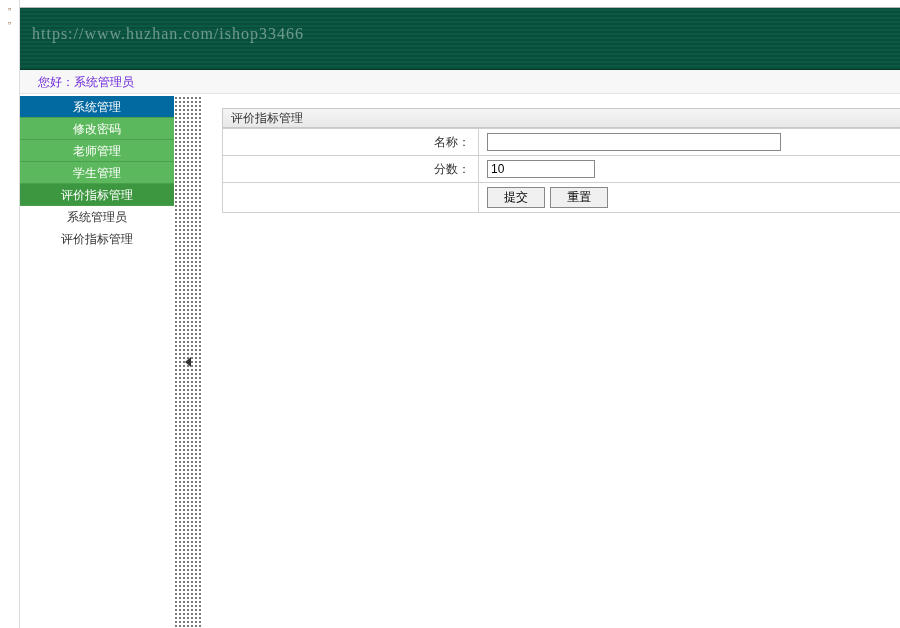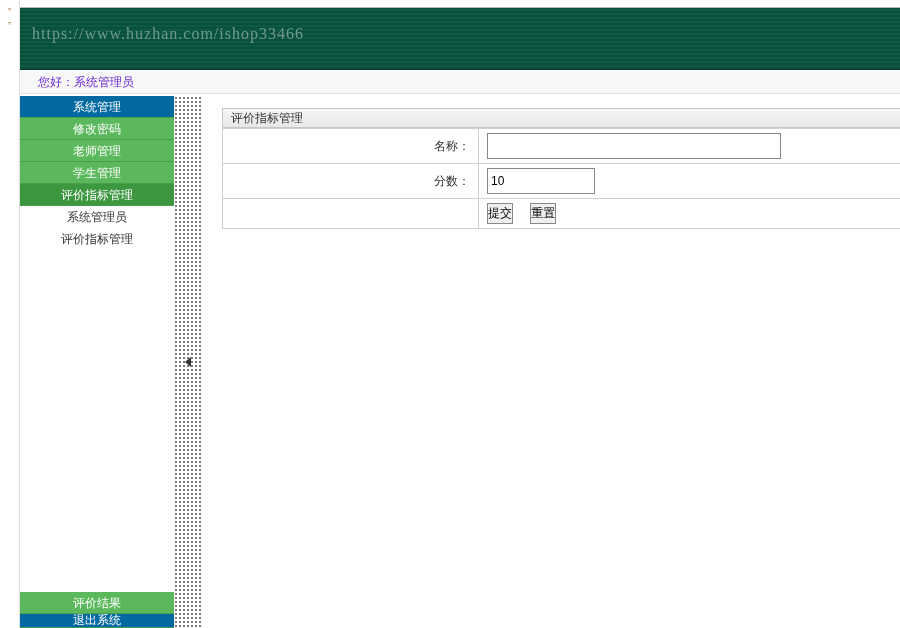--- a/index.html
+++ b/index.html
@@ -183,34 +183,34 @@
       border-left: none;
     }
     .form-table td.value-cell {
       border-right: none;
     }
     .form-table td.label-cell:first-child { border-left: 1px solid #d0d0d0; padding-left: 8px; }
     .form-table input[type="text"] {
       border: 1px solid #888;
       height: 18px;
       font-size: 12px;
-      padding: 12px 3px;
+      padding: 0 3px;
     }
     .inp-wide { width: 294px; }
     .inp-narrow { width: 108px; }
     .btn-row {
       border-right: none;
     }
     .btn {
       font-size: 12px;
-      padding: 1px 0;
+      padding: 1px 16px;
       border: 1px solid #888;
       background: #f0f0f0;
       cursor: pointer;
-      margin-right: 14px;
+      margin-right: 2px;
     }
   </style>
 </head>
 <body>
 
 <div class="left-toolbar">
   <span>▫</span>
   <span>▫</span>
 </div>
 
@@ -228,24 +228,20 @@
   <div class="content-row">
     <div class="sidebar">
       <div class="nav-item pale"><span>系统管理</span></div>
       <div class="nav-item"><span>修改密码</span></div>
       <div class="nav-item"><span>老师管理</span></div>
       <div class="nav-item"><span>学生管理</span></div>
       <div class="nav-item active"><span>评价指标管理</span></div>
       <div class="sub-item"><span>系统管理员</span></div>
       <div class="sub-item"><span>评价指标管理</span></div>
 
-      <div class="sidebar-bottom">
-        <div class="nav-item"><span>评价结果</span></div>
-        <div class="nav-item pale" style="height:14px;line-height:12px;"><span>退出系统</span></div>
-      </div>
     </div>
 
     <div class="splitter">
       <div class="splitter-handle"></div>
     </div>
 
     <div class="content">
       <div class="panel-title">评价指标管理</div>
       <table class="form-table">
         <tbody>

